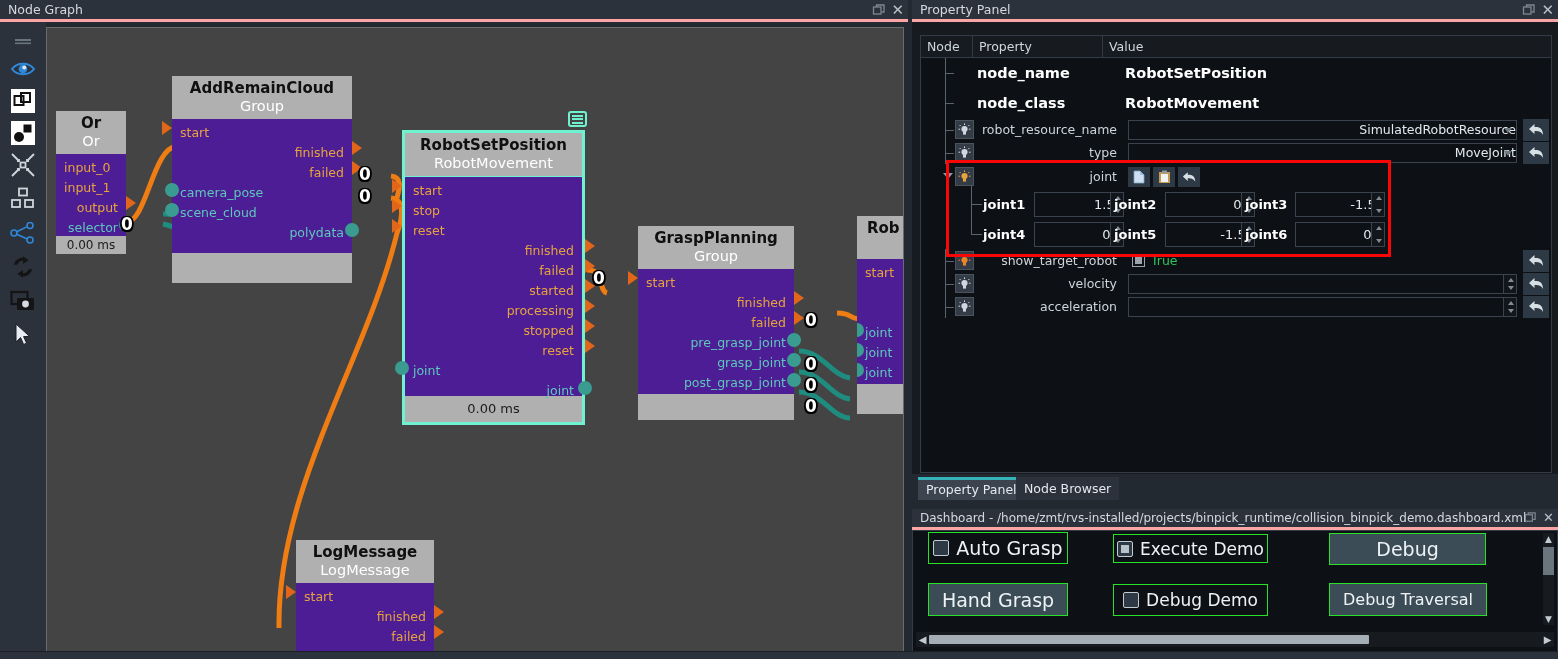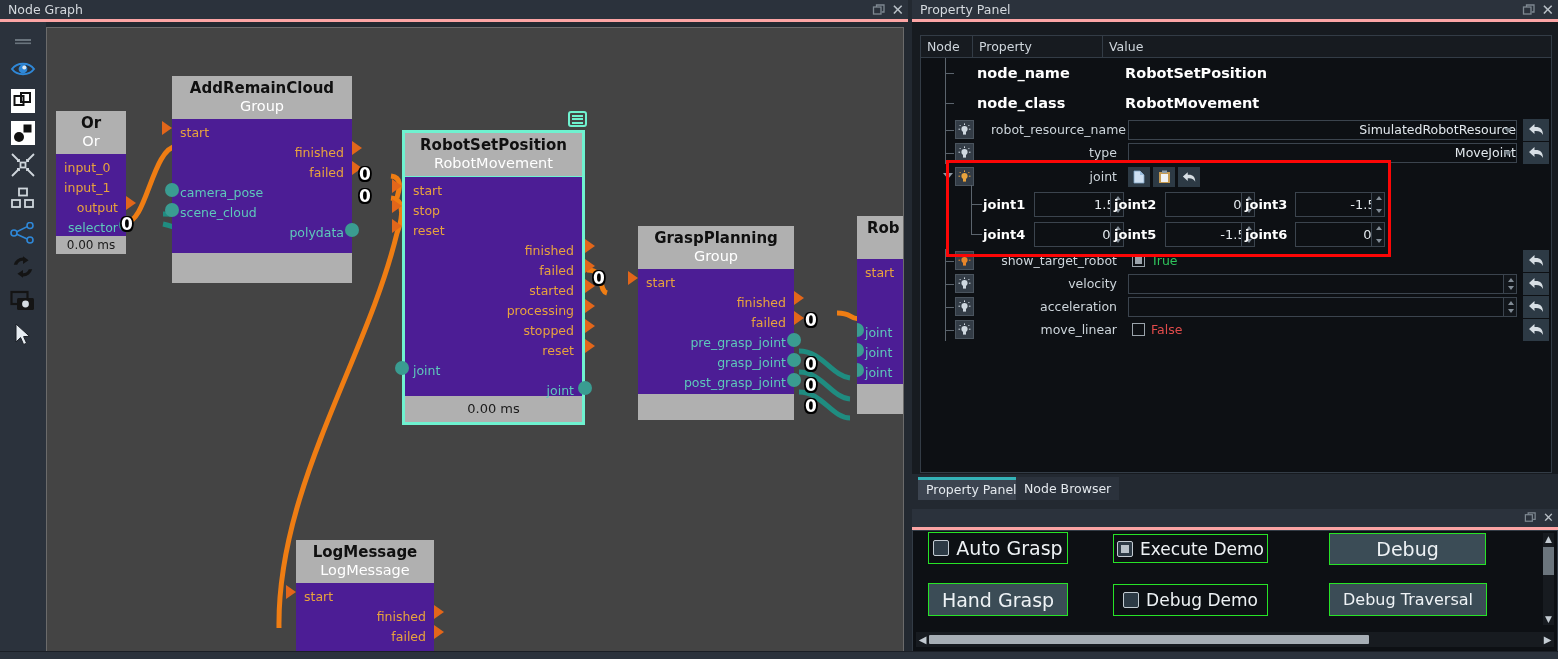--- a/index.html
+++ b/index.html
@@ -410,21 +410,21 @@
       <div class="tick"></div>
       <div class="bulb" style="margin-left:34px">
         <svg width="13" height="13" viewBox="0 0 13 13">
             <circle cx="6.5" cy="6" r="3.1" fill="#cfd8e0"></circle>
             <rect x="5" y="9" width="3" height="2.6" fill="#cfd8e0"></rect>
             <g stroke="#cfd8e0" stroke-width="1">
               <path d="M6.5 0.4v1.6M1.6 2 2.7 3.1M11.4 2 10.3 3.1M0.5 6.2h1.6M10.9 6.2h1.6"></path>
             </g>
           </svg>
       </div>
-      <div class="pname" style="margin-left:16px;width:136px">robot_resource_name</div>
+      <div class="pname" style="margin-left:7px;width:136px">robot_resource_name</div>
       <div class="valbox" style="position:absolute;left:207px;right:34px">
         <span>SimulatedRobotResource</span>
         <span class="caret"></span>
       </div>
       <div class="undo">
         <svg width="17" height="15" viewBox="0 0 17 15">
             <path d="M6.5 2 L1 7 L6.5 12 V9 C11 8.6 13.5 10 15 13 C15 7 12 4.5 6.5 5 Z" fill="#d7dee4"></path>
           </svg>
       </div>
     </div>
@@ -578,52 +578,31 @@
       <div class="valbox" style="position:absolute;left:207px;right:34px">
         <span>1</span><span class="spin"></span>
       </div>
       <div class="undo">
         <svg width="17" height="15" viewBox="0 0 17 15">
             <path d="M6.5 2 L1 7 L6.5 12 V9 C11 8.6 13.5 10 15 13 C15 7 12 4.5 6.5 5 Z" fill="#d7dee4"></path>
           </svg>
       </div>
     </div>
 
-    <div class="prow" style="height:23px">
-      <div class="tick"></div>
-      <div class="bulb" style="margin-left:34px">
-        <svg width="13" height="13" viewBox="0 0 13 13">
-            <circle cx="6.5" cy="6" r="3.1" fill="#cfd8e0"></circle>
-            <rect x="5" y="9" width="3" height="2.6" fill="#cfd8e0"></rect>
-            <g stroke="#cfd8e0" stroke-width="1">
-              <path d="M6.5 0.4v1.6M1.6 2 2.7 3.1M11.4 2 10.3 3.1M0.5 6.2h1.6M10.9 6.2h1.6"></path>
-            </g>
-          </svg>
-      </div>
-      <div class="pname" style="margin-left:7px;width:136px">move_linear</div>
-      <div style="position:absolute;left:211px;display:flex;align-items:center;gap:6px">
-        <span class="cbx"></span>
-        <span style="color:#e04b4b;font-size:12.5px">False</span>
-      </div>
-      <div class="undo">
-        <svg width="17" height="15" viewBox="0 0 17 15">
-            <path d="M6.5 2 L1 7 L6.5 12 V9 C11 8.6 13.5 10 15 13 C15 7 12 4.5 6.5 5 Z" fill="#d7dee4"></path>
-          </svg>
-      </div>
-    </div>
   </div>
 
   <div id="redbox" style="left:946px;top:160px;width:445px;height:97px;"></div>
 
   <div id="prop-tabs">
     <div class="tab active" style="left:6px">Property Panel</div>
     <div class="tab" style="left:104px">Node Browser</div>
   </div>
 
   <div class="panel-title" id="dash-titlebar">
+    <span style="font-size:12px">Dashboard - /home/zmt/rvs-installed/projects/binpick_runtime/collision_binpick_demo.dashboard.xml</span>
     <span class="title-btns">
       <span class="tb-ico">
         <svg width="13" height="13" viewBox="0 0 14 14">
             <rect x="1.5" y="4" width="7.5" height="7" fill="none" stroke="#9aa5ae" stroke-width="1.3"></rect>
             <path d="M4.5 4 V2 H12 V9 H9.8" fill="none" stroke="#9aa5ae" stroke-width="1.3"></path>
           </svg>
       </span>
       <span class="tb-x" style="font-size:13px">✕</span>
     </span>
   </div>

